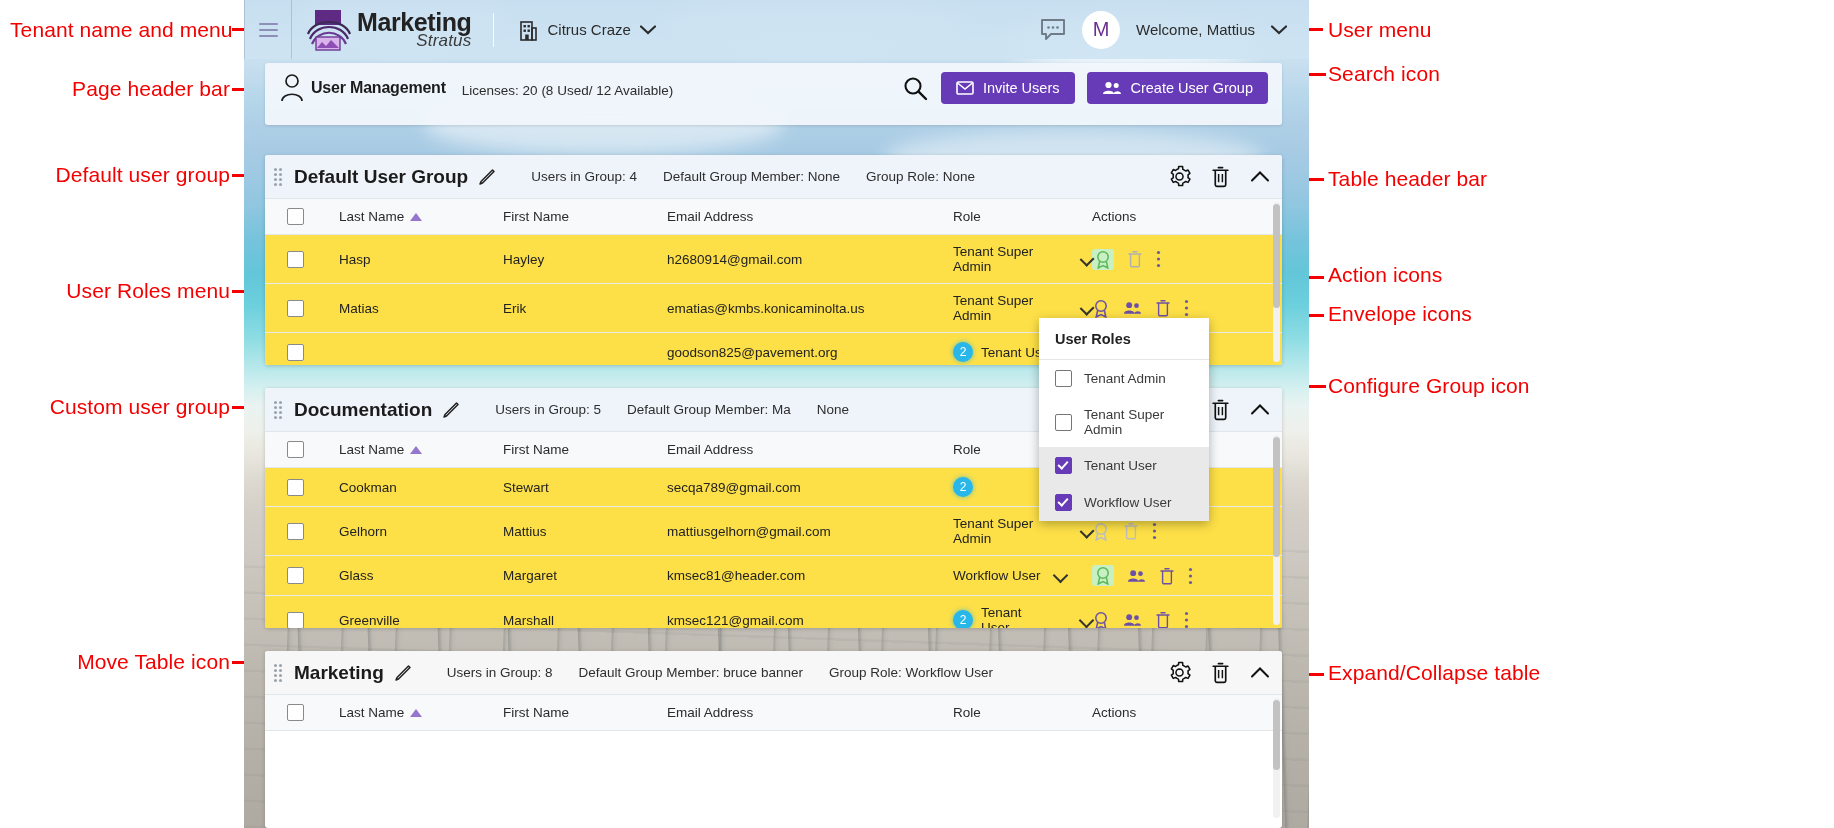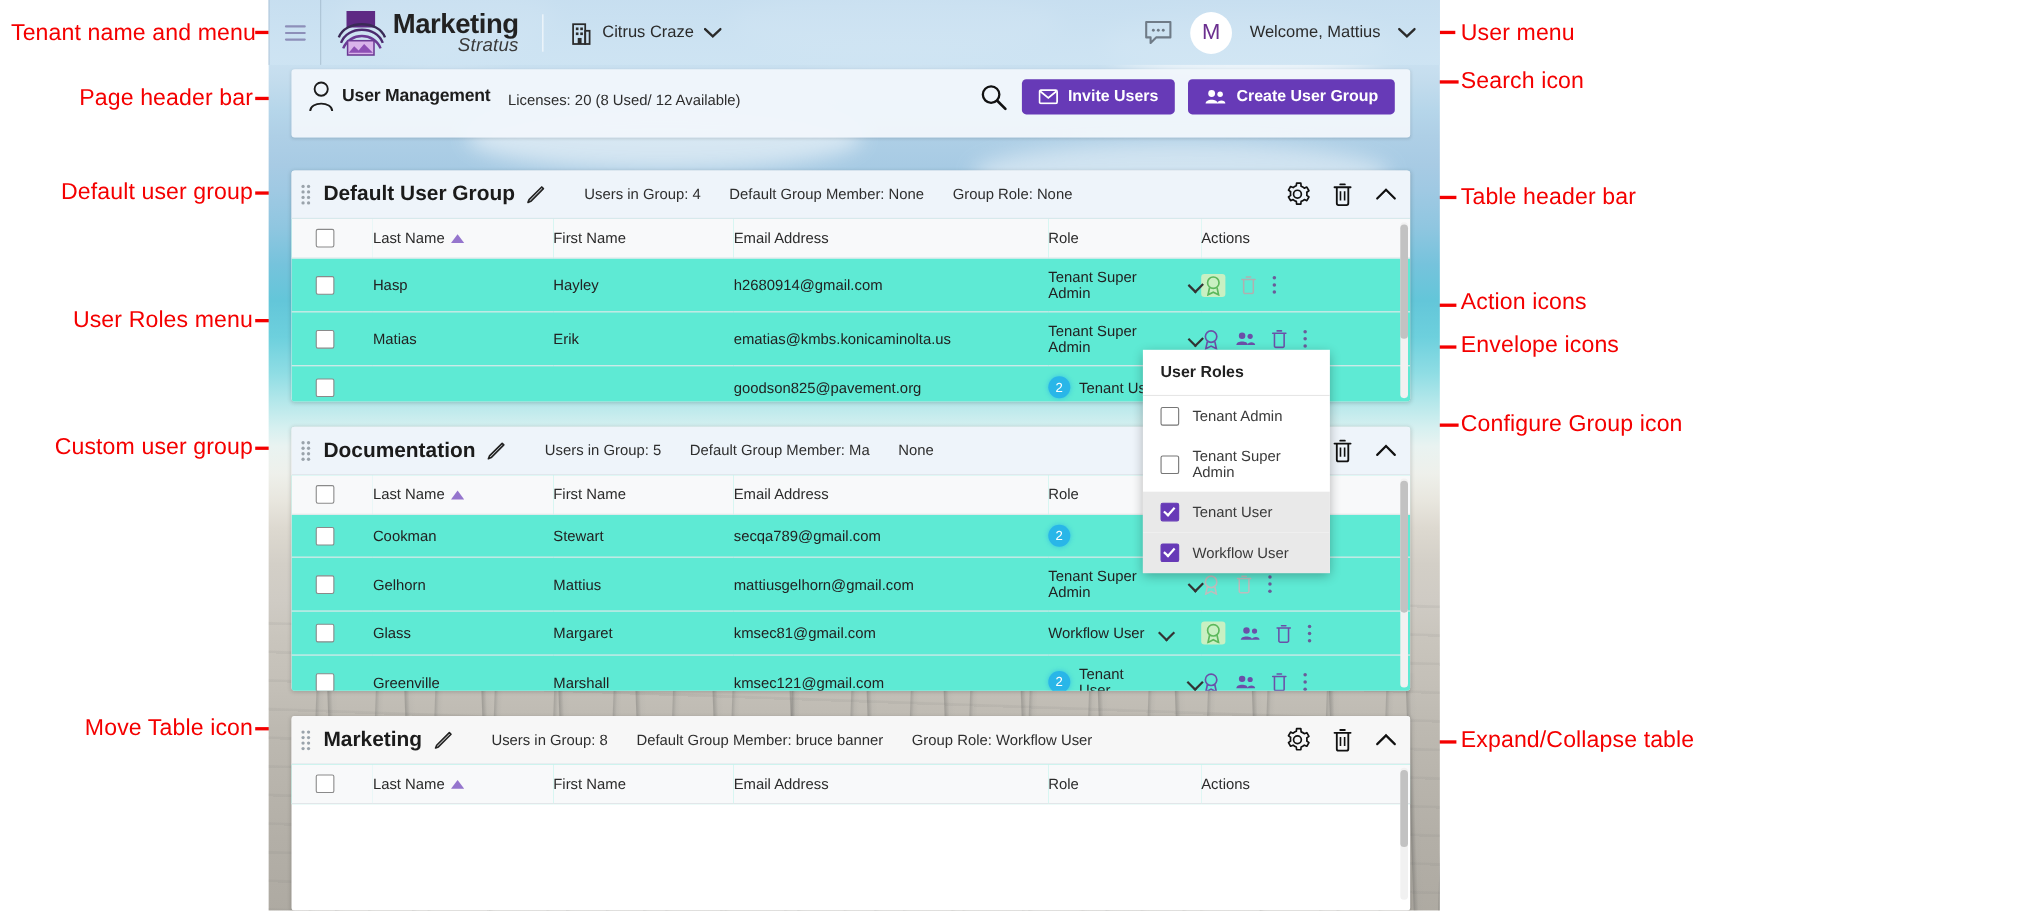--- a/index.html
+++ b/index.html
@@ -103,21 +103,21 @@
     padding:9px 14px 0 14px;box-sizing:border-box;
   }
   .ph-row1{display:flex;align-items:center;}
   .ph-usericon{width:26px;height:30px;margin-right:6px;position:relative;}
   .ph-title{font-size:16px;font-weight:bold;color:#1c1c1c;letter-spacing:-.2px;}
   .ph-lic{font-size:13.5px;color:#2d2d2d;margin-left:16px;padding-top:5px;}
   .ph-actions{margin-left:auto;display:flex;align-items:center;gap:12px;}
   .search-btn{width:28px;height:28px;cursor:pointer;position:relative;}
   .btn{
     background:#673ab7;color:#fff;border:none;border-radius:4px;
-    height:32px;padding:0 15px;font-size:14.5px;font-weight:bold;
+    height:32px;padding:0 15px;font-size:14.5px;font-weight:normal;
     display:flex;align-items:center;gap:9px;cursor:pointer;
     font-family:"Liberation Sans",sans-serif;
   }
   .ph-sub{font-size:13.5px;color:#2d2d2d;margin:7px 0 0 45px;}
 
   
   .group{
     position:absolute;left:21px;width:1017px;
     background:#fff;border-radius:3px;box-shadow:0 1px 4px rgba(0,0,0,.18);
     overflow:hidden;
@@ -133,21 +133,21 @@
     gap:2px;align-content:center;
   }
   .grip i{display:block;width:3px;height:3px;background:#9aa3ab;border-radius:50%;}
   .group-title{font-size:19px;font-weight:bold;color:#1b1b1b;}
   .pencil{width:20px;height:20px;margin-left:9px;cursor:pointer;}
   .group-meta{display:flex;gap:26px;margin-left:34px;font-size:13.5px;color:#2e2e2e;}
   .group-tools{margin-left:auto;display:flex;align-items:center;gap:19px;}
   .ico{cursor:pointer;display:flex;align-items:center;justify-content:center;}
 
   
-  table{width:100%;border-collapse:collapse;font-size:13.5px;color:#222;background:#5eead4;}
+  table{width:100%;border-collapse:collapse;font-size:13.5px;color:#222;background:#fde047;}
   thead th{
     text-align:left;font-weight:normal;color:#2b2b2b;font-size:13.5px;
     padding:9px 0;background:#f8f9fa;border-bottom:1px solid #e2e6e9;
   }
   tbody td{padding:9px 0;border-bottom:1px solid #e8eaec;}
   tbody tr:last-child td{border-bottom:none;}
   .c-chk{width:52px;padding-left:22px!important;}
   .c-last{width:164px;}
   .c-first{width:164px;}
   .c-mail{width:286px;}
@@ -658,21 +658,21 @@
                     <circle cx="2.5" cy="15.5" r="1.6" fill="#6b5b9a"></circle>
                   </svg>
                 </span>
             </div>
           </td>
         </tr>
         <tr>
           <td class="c-chk"><span class="cb"></span></td>
           <td>Glass</td>
           <td>Margaret</td>
-          <td>kmsec81@gmail.com</td>
+          <td>kmsec81@header.com</td>
           <td>
               <div class="role-cell">
                 <span>Workflow User</span>
                 <span class="role-chev"></span>
               </div>
             </td>
           <td>
             <div class="acts">
               <span class="ico" style="background:#c9f0c2;border-radius:3px;padding:1px 2px;">
                   <svg width="18" height="19" viewBox="0 0 18 19">

